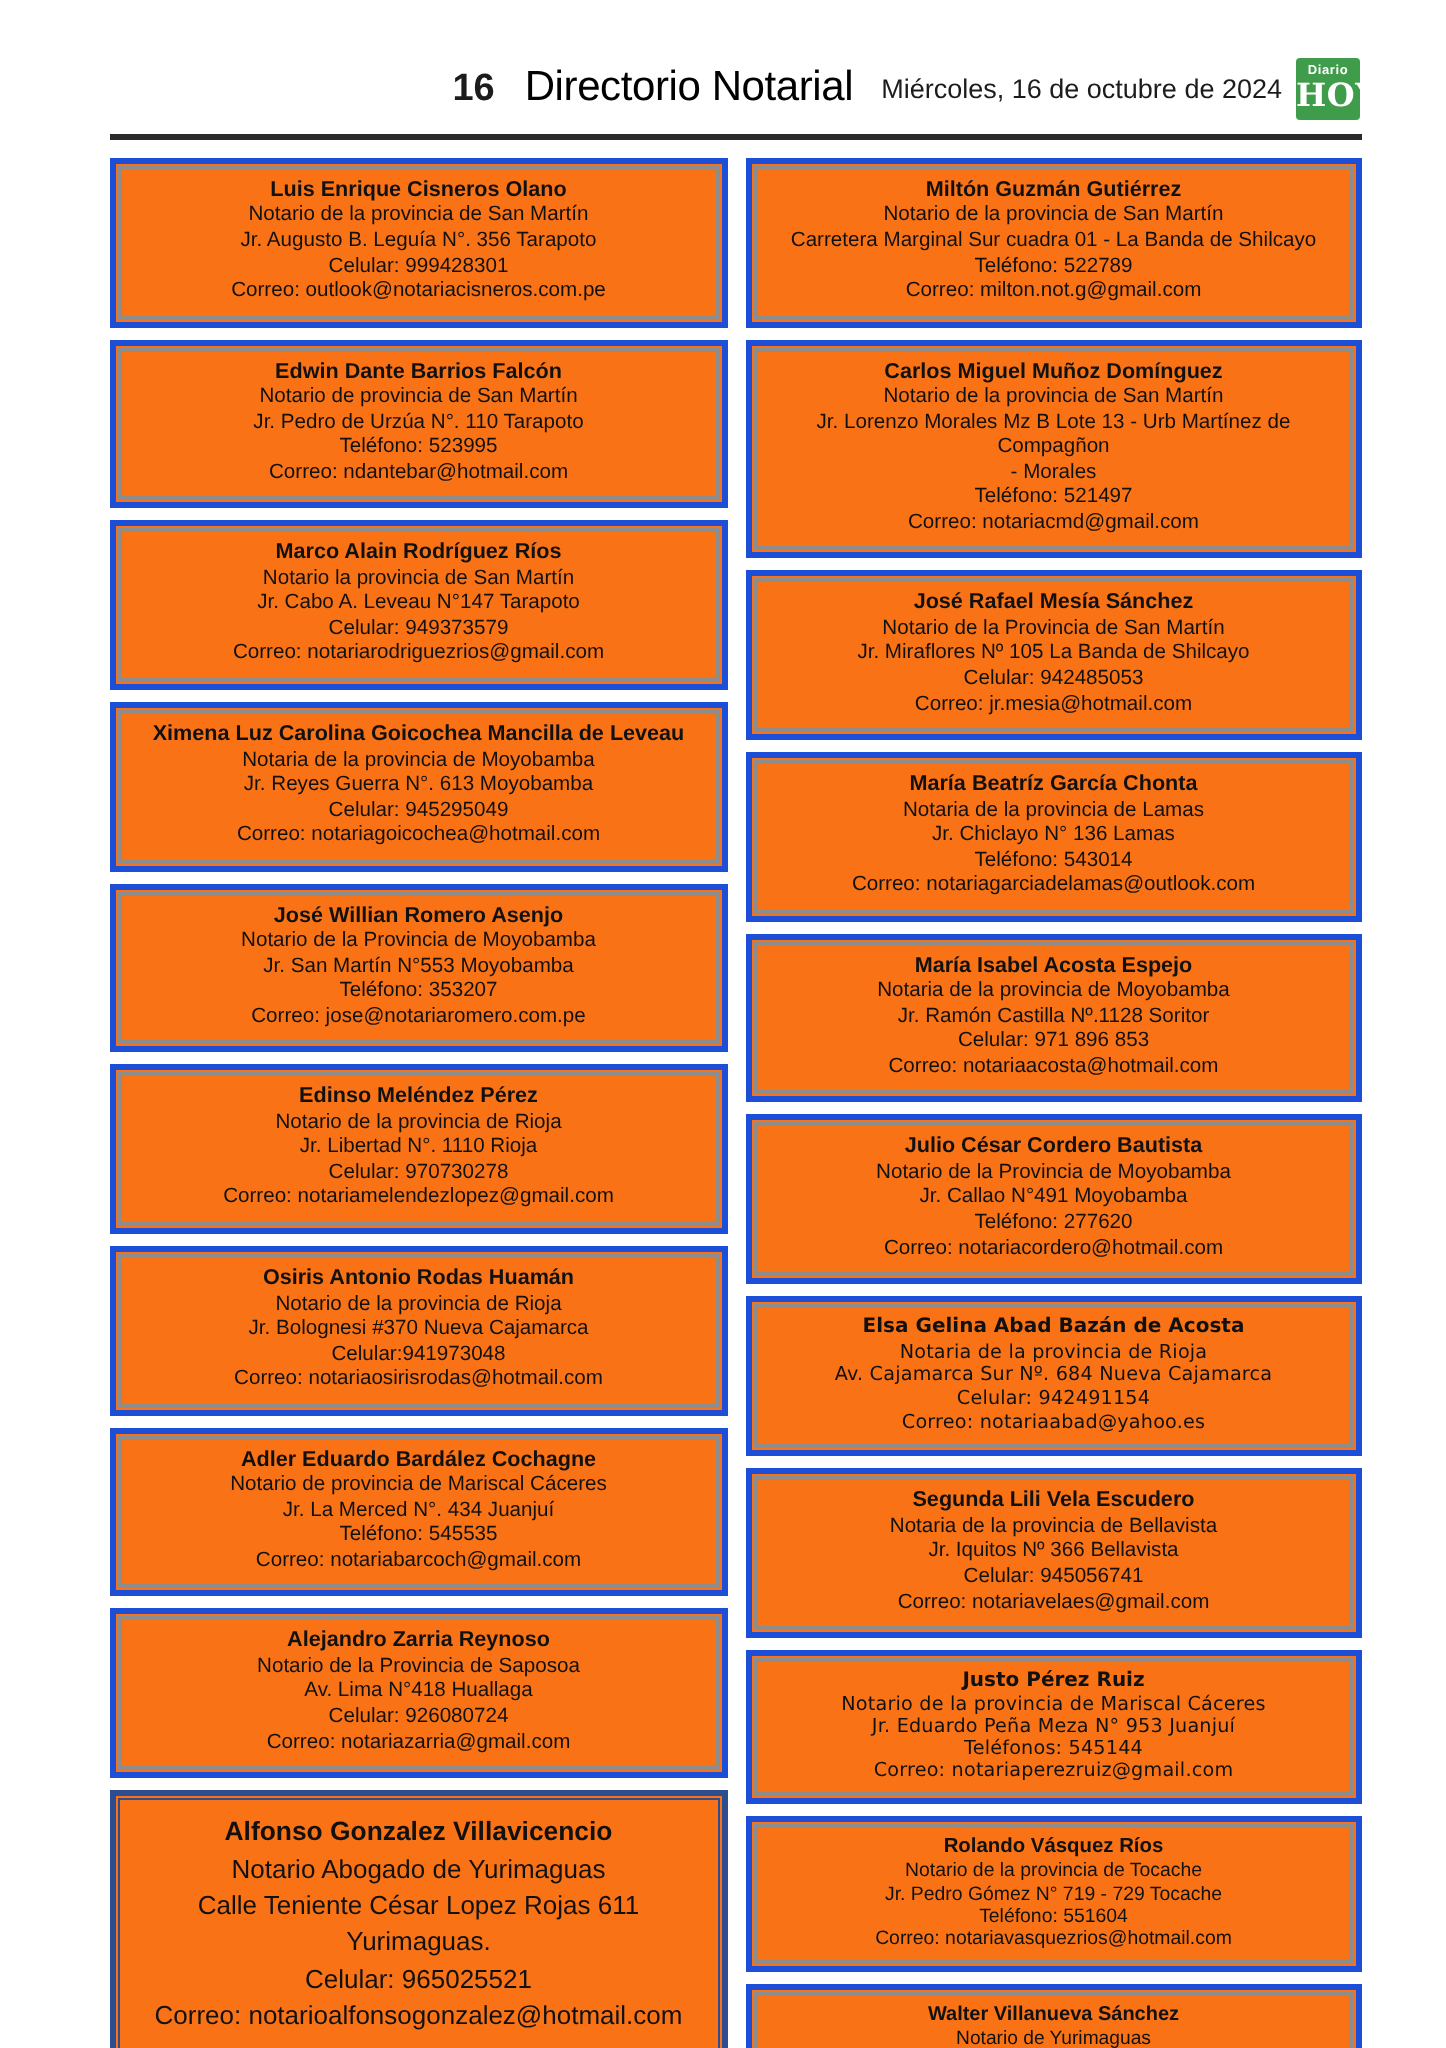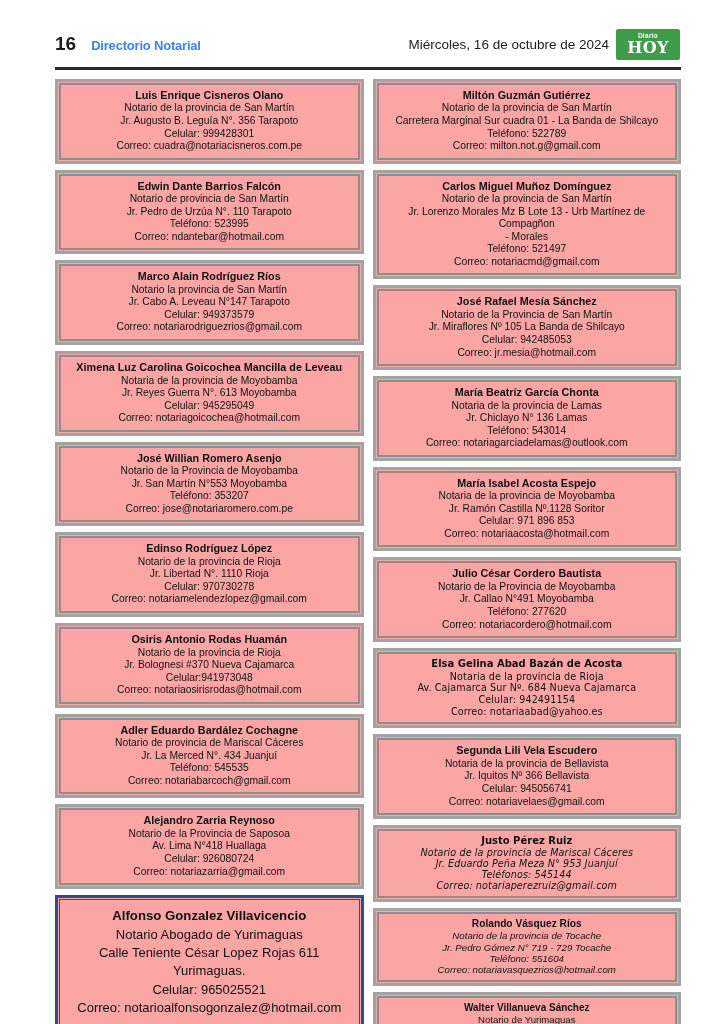--- a/index.html
+++ b/index.html
@@ -3,43 +3,43 @@
 <meta charset="utf-8">
 <style>
   * { box-sizing: border-box; }
   html,body { margin:0; padding:0; background:#f3f3f3; }
   .page {
     width:723px; height:1024px; background:#ffffff; margin:0 auto;
     font-family:"Liberation Sans", sans-serif; color:#111;
     padding:24px 42px 0 55px; overflow:hidden; position:relative;
   }
   
-  .header { display:flex; align-items:center; justify-content:space-between; height:40px; padding-right:1px; }
+  .header { display:flex; align-items:center; justify-content:flex-end; height:40px; padding-right:1px;gap:14px; }
   .header-left { display:flex; align-items:baseline; gap:15px; }
   .page-number { font-size:19px; font-weight:bold; color:#1c1c1c; }
-  .page-title  { font-size:13px; font-weight:bold; color:#3b82f6; letter-spacing:-0.2px; }
+  .page-title  { font-size:21px; font-weight:normal; color:#000000; letter-spacing:-0.2px; }
   .header-right { display:flex; align-items:center; gap:7px; }
   .date-text { font-size:13.5px; color:#1c1c1c; }
-  .logo { width:64px; height:31px; border-radius:2px; color:#fff; text-align:center;
+  .logo { width:32px; height:31px; border-radius:2px; color:#fff; text-align:center;
           display:flex; flex-direction:column; justify-content:center; line-height:1; padding-top:1px; }
   .logo-top  { font-size:6.5px; font-weight:bold; letter-spacing:0.3px; }
   .logo-main { font-size:16px; font-weight:bold; font-family:"DejaVu Serif", serif; letter-spacing:0.3px; }
   .header-rule { border:0; border-top:3px solid #2b2b2b; margin:3px 0 9px 0; }
 
   
   .columns { display:flex; gap:9px; align-items:flex-start; }
   .col { flex:1; display:flex; flex-direction:column; gap:6px; }
 
-  .card { border:3px solid #a3a3a3; background:#fca5a5; padding:1px; }
+  .card { border:3px solid #1d4ed8; background:#f97316; padding:1px; }
   .card-inner { border:2px solid #8d8d8d; padding:4px 4px 5px; text-align:center; }
   .notary-name { font-weight:bold; font-size:10.8px; line-height:1.25; }
   .notary-line { font-size:10.3px; line-height:1.22; }
 
   .card.sm .notary-name { font-size:10.2px; line-height:1.18; }
-  .card.sm .notary-line { font-size:9.7px;  line-height:1.16;font-style:italic; }
+  .card.sm .notary-line { font-size:9.7px;  line-height:1.16; }
 
   .card.wide .notary-name { font-family:"DejaVu Sans", sans-serif; font-size:10px; }
   .card.wide .notary-line { font-family:"DejaVu Sans", sans-serif; font-size:9.6px; letter-spacing:0.1px; }
 
   .card.featured { border-color:#2e4d8f; }
   .card.featured .card-inner { border:1px solid #2e4d8f; padding:7px 4px 8px; }
   .card.featured .notary-name { font-size:13.2px; line-height:1.4; }
   .card.featured .notary-line { font-size:13px; line-height:1.42; }
 
   .card.compact .notary-name { font-size:10px; line-height:1.2; }
@@ -67,21 +67,21 @@
   <hr class="header-rule">
 
   <div class="columns">
     <div class="col" id="col-left">
         <div class="card">
           <div class="card-inner">
             <div class="notary-name">Luis Enrique Cisneros Olano</div>
             <div class="notary-line">Notario de la provincia de San Martín</div>
             <div class="notary-line">Jr. Augusto B. Leguía N°. 356 Tarapoto</div>
             <div class="notary-line">Celular: 999428301</div>
-            <div class="notary-line">Correo: cuadra@notariacisneros.com.pe</div>
+            <div class="notary-line">Correo: outlook@notariacisneros.com.pe</div>
           </div>
         </div>
         <div class="card">
           <div class="card-inner">
             <div class="notary-name">Edwin Dante Barrios Falcón</div>
             <div class="notary-line">Notario de provincia de San Martín</div>
             <div class="notary-line">Jr. Pedro de Urzúa N°. 110 Tarapoto</div>
             <div class="notary-line">Teléfono: 523995</div>
             <div class="notary-line">Correo: ndantebar@hotmail.com</div>
           </div>
@@ -108,21 +108,21 @@
           <div class="card-inner">
             <div class="notary-name">José Willian Romero Asenjo</div>
             <div class="notary-line">Notario de la Provincia de Moyobamba</div>
             <div class="notary-line">Jr. San Martín N°553 Moyobamba</div>
             <div class="notary-line">Teléfono: 353207</div>
             <div class="notary-line">Correo: jose@notariaromero.com.pe</div>
           </div>
         </div>
         <div class="card">
           <div class="card-inner">
-            <div class="notary-name">Edinso Rodríguez López</div>
+            <div class="notary-name">Edinso Meléndez Pérez</div>
             <div class="notary-line">Notario de la provincia de Rioja</div>
             <div class="notary-line">Jr. Libertad N°. 1110 Rioja</div>
             <div class="notary-line">Celular: 970730278</div>
             <div class="notary-line">Correo: notariamelendezlopez@gmail.com</div>
           </div>
         </div>
         <div class="card">
           <div class="card-inner">
             <div class="notary-name">Osiris Antonio Rodas Huamán</div>
             <div class="notary-line">Notario de la provincia de Rioja</div>

